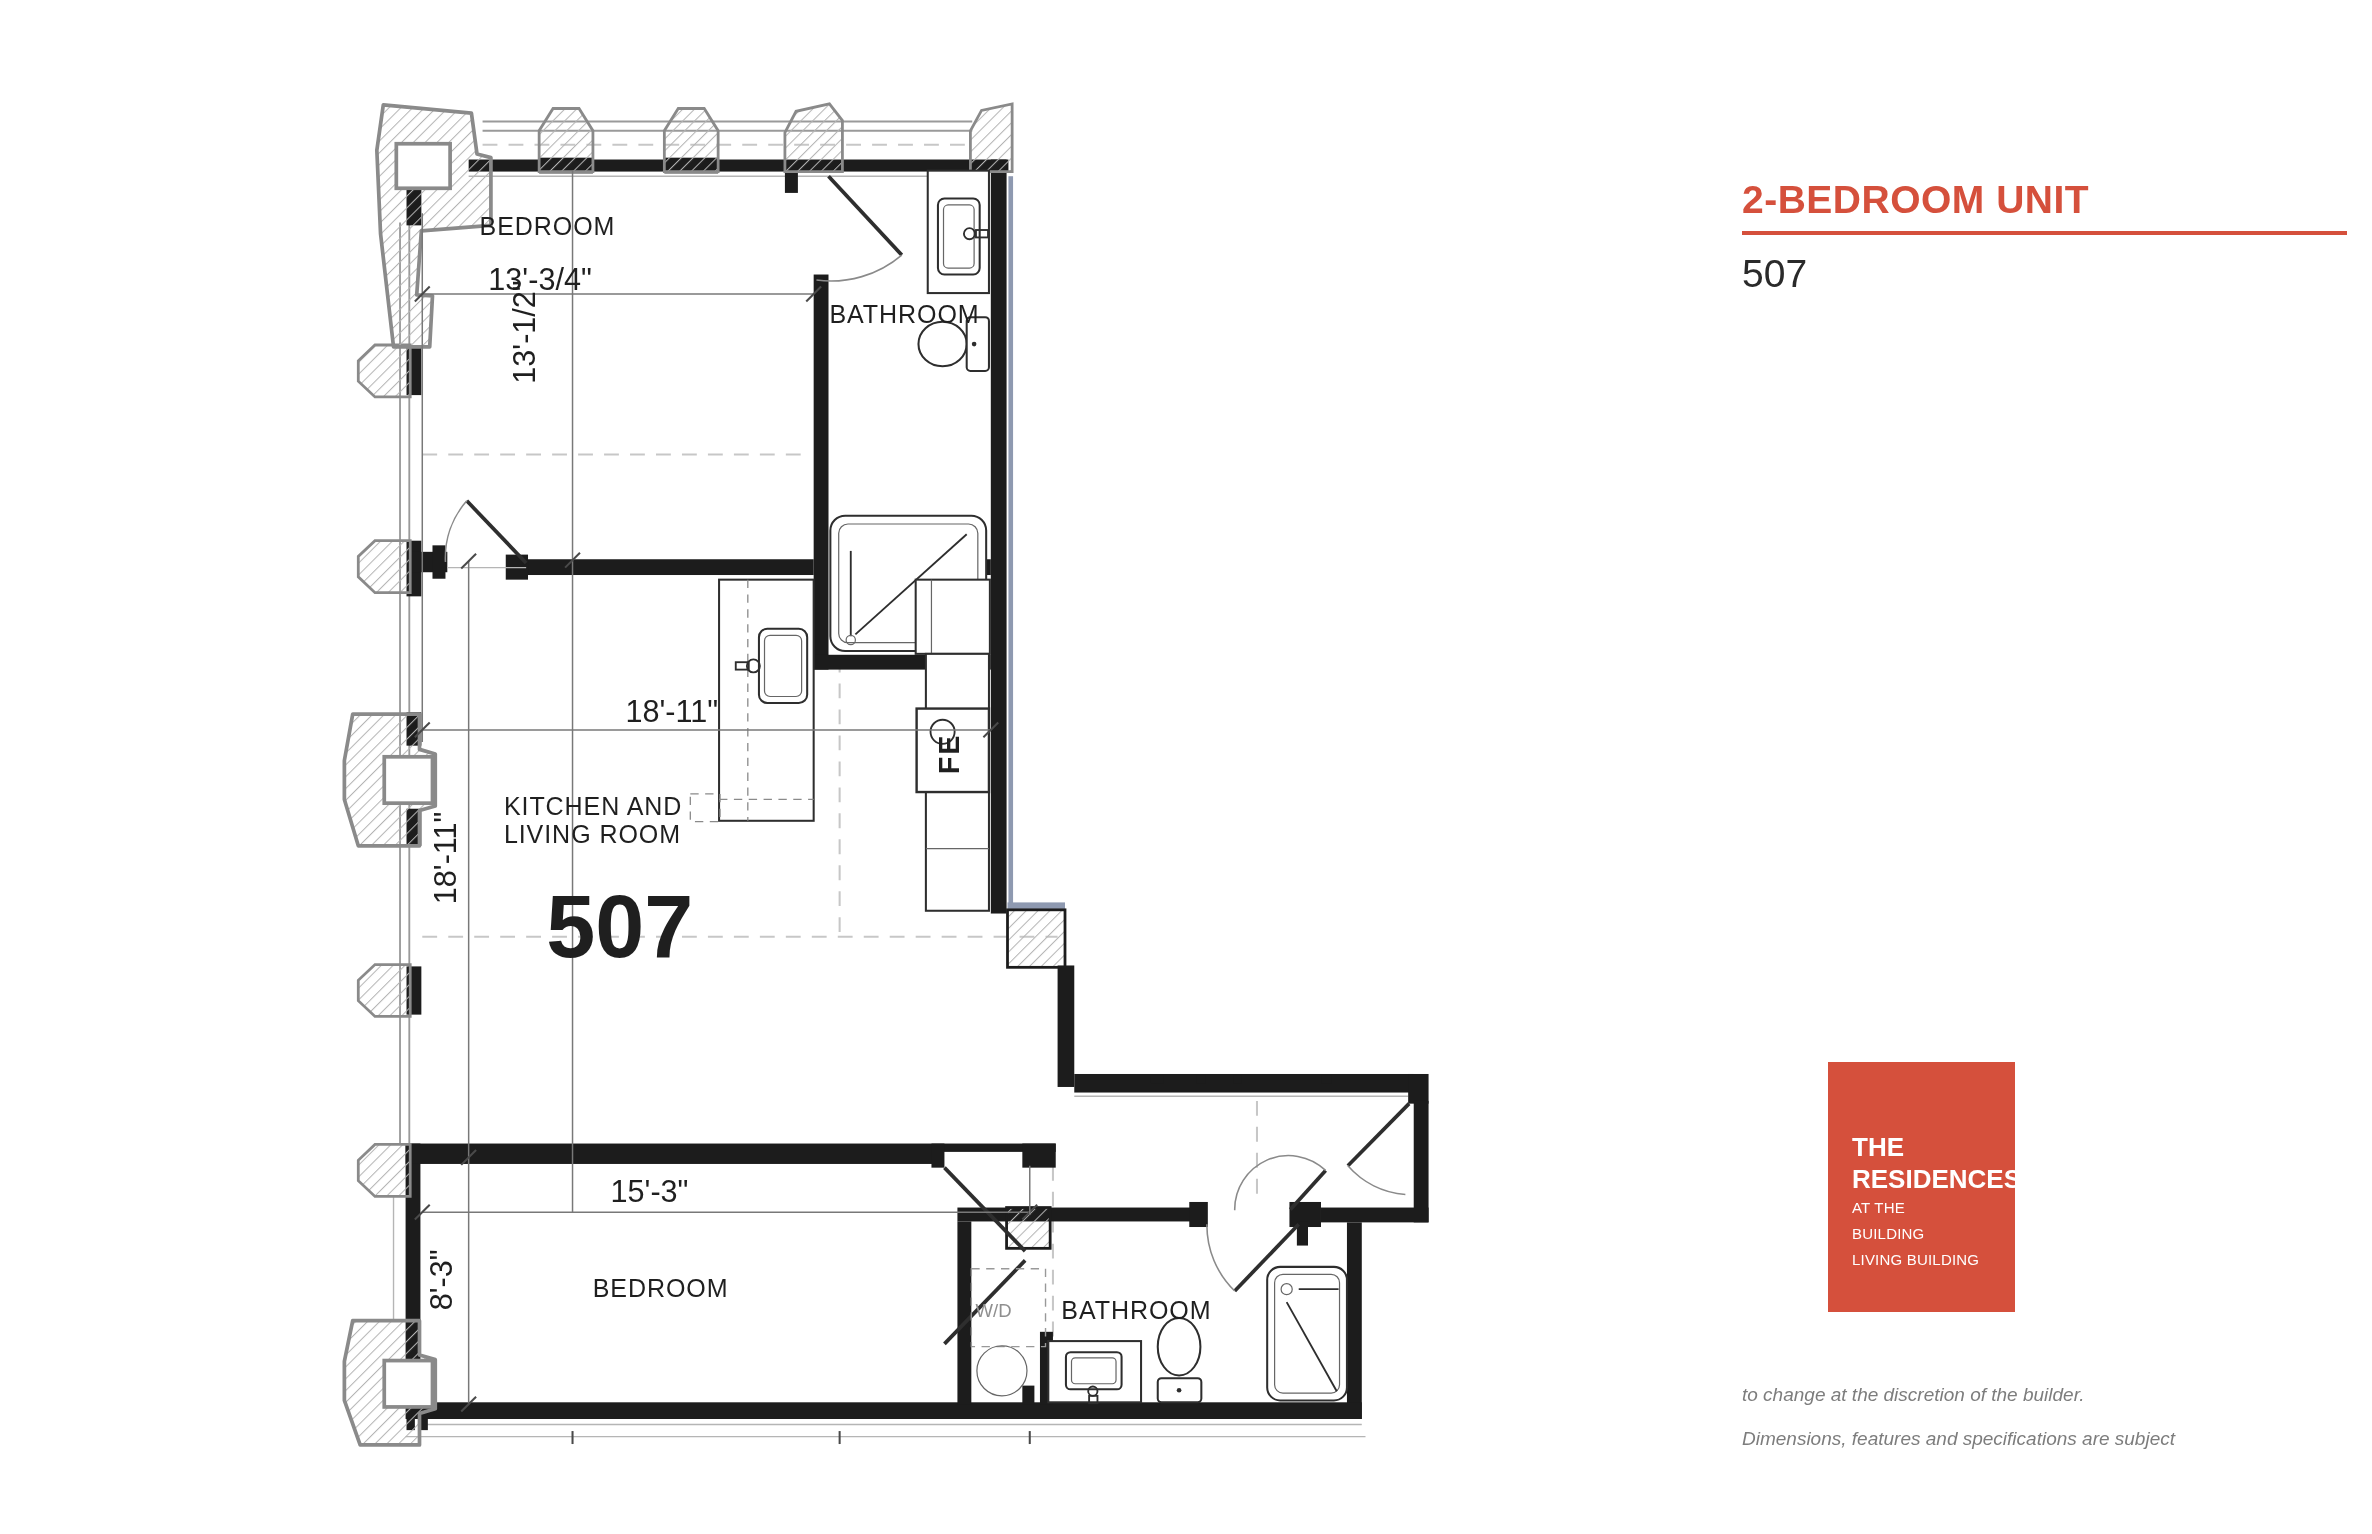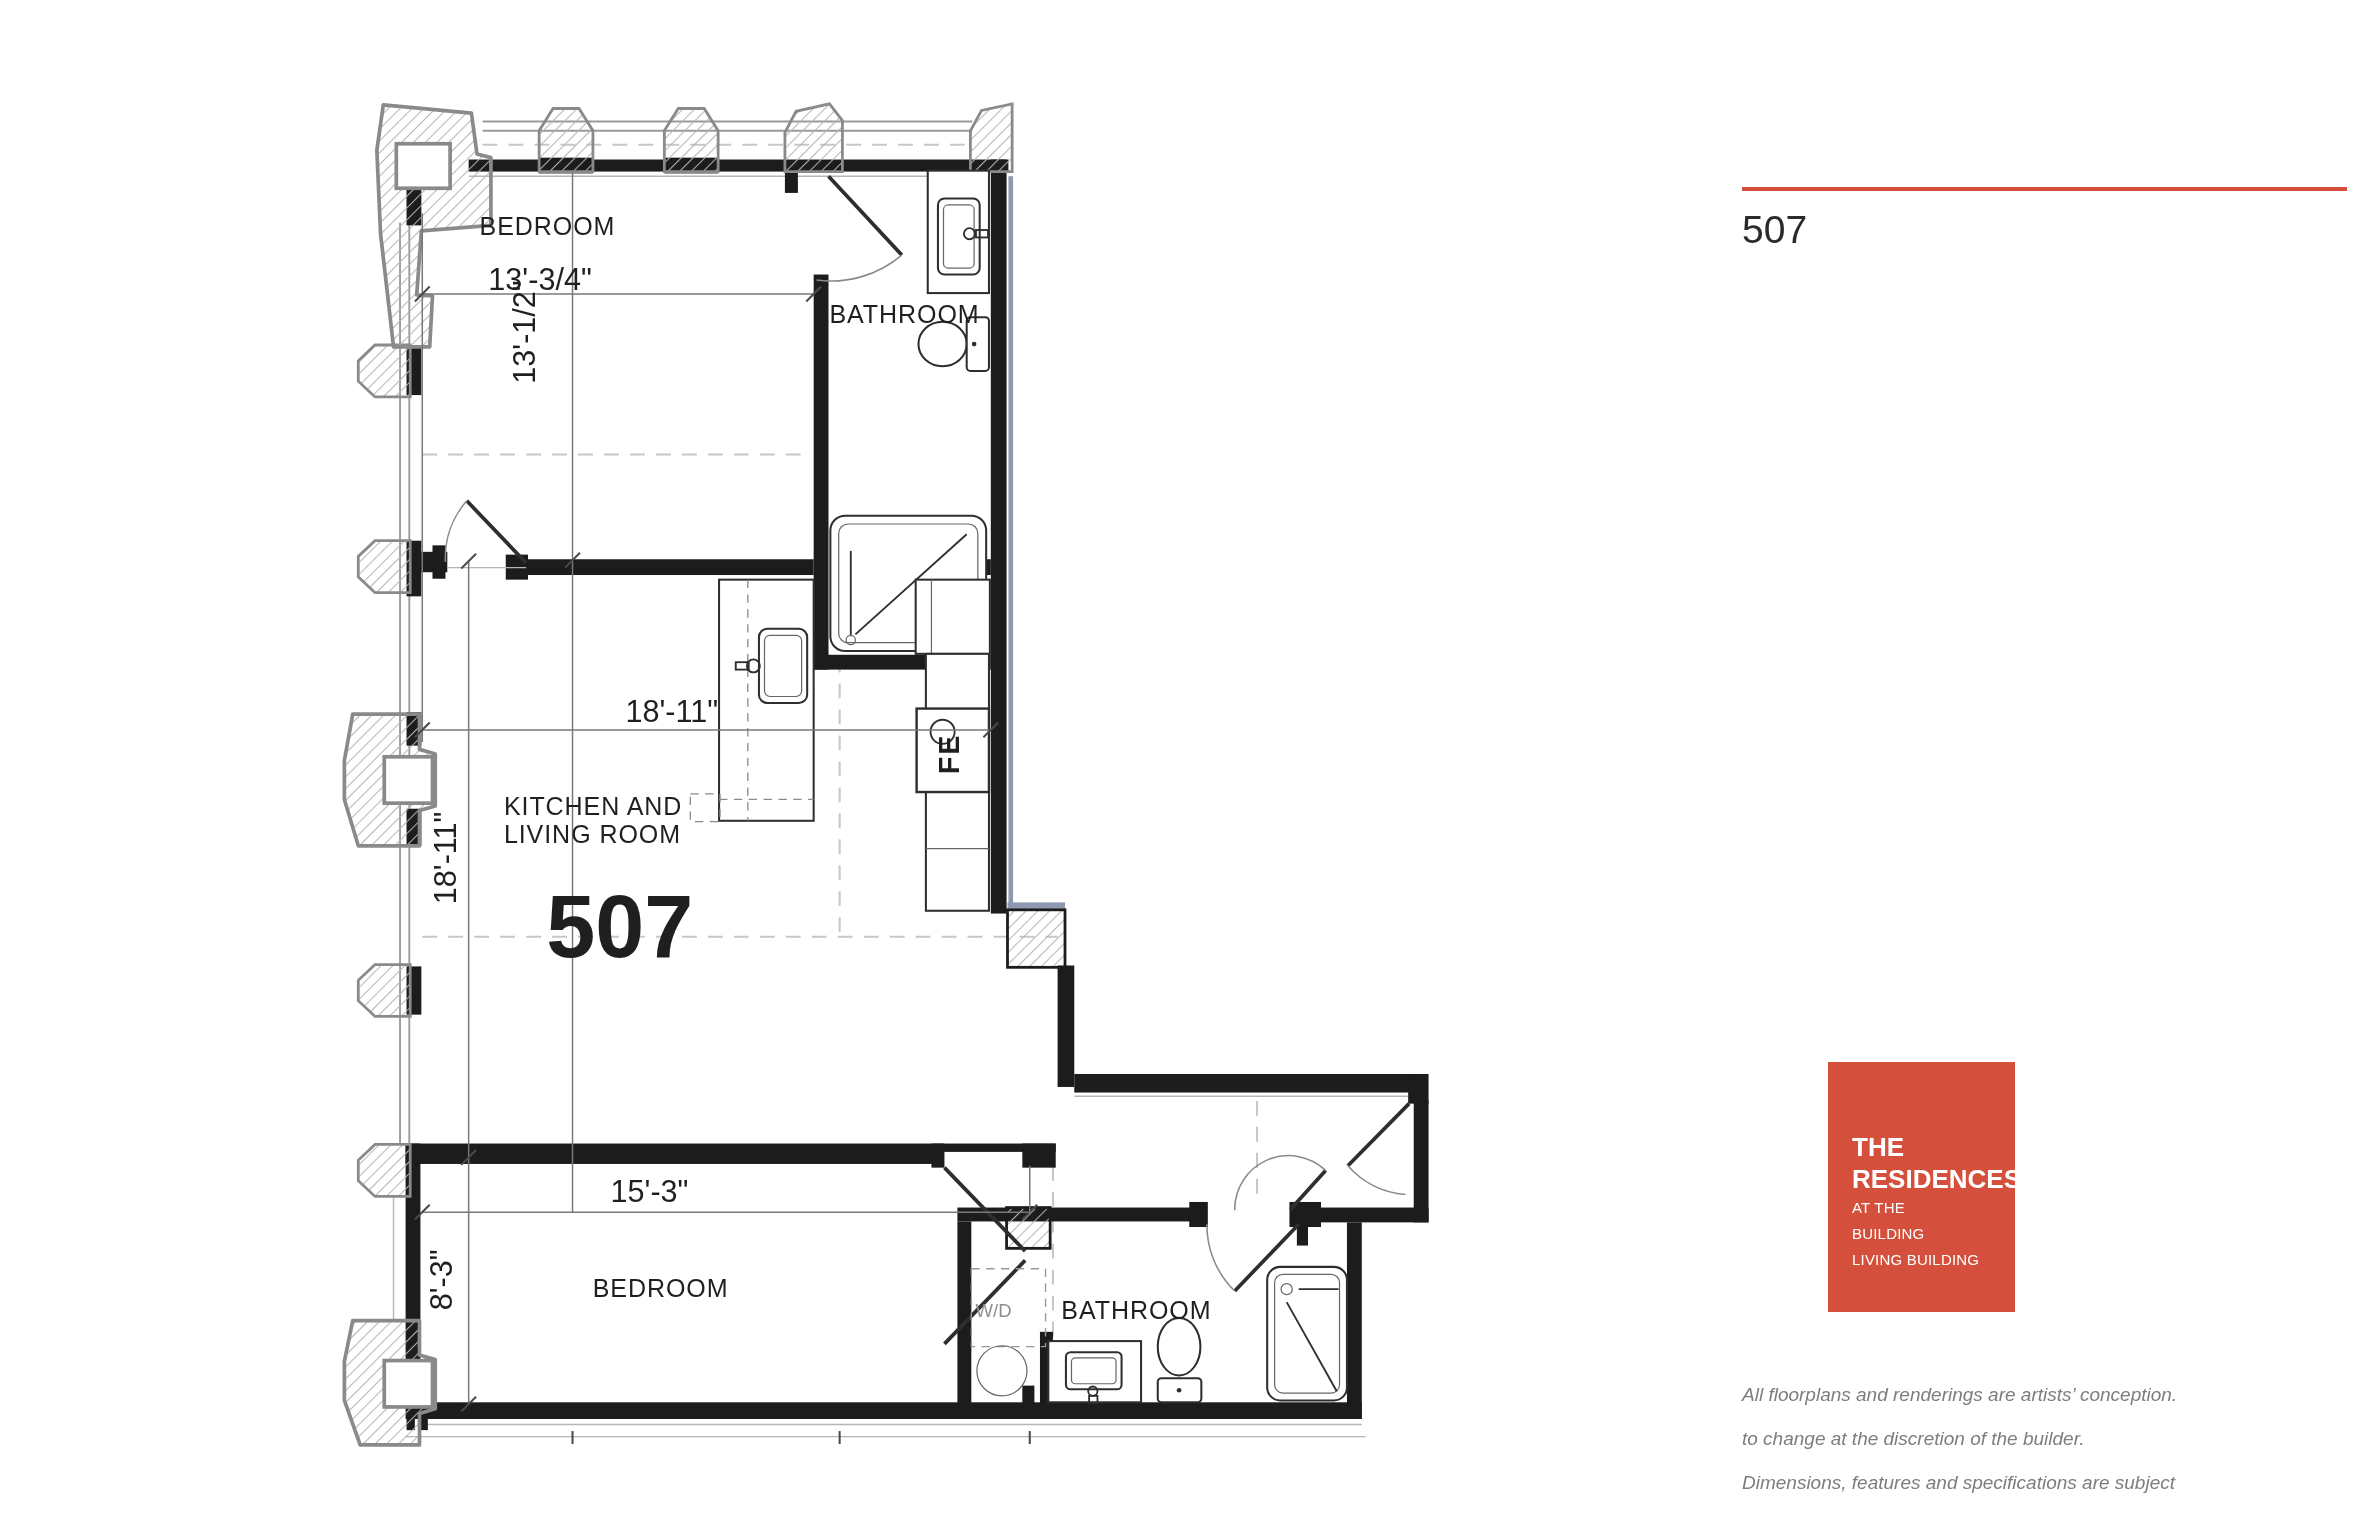--- a/index.html
+++ b/index.html
@@ -271,30 +271,30 @@
     <text class="pl fe" text-anchor="middle" transform="translate(1034,813) rotate(-90)">FE</text>
     <text class="pl d33" x="700" y="1296" text-anchor="middle">15'-3"</text>
     <text class="pl d33" text-anchor="middle" transform="translate(487,1380) rotate(-90)">8'-3"</text>
     <text class="pl r27" x="712" y="1398" text-anchor="middle">BEDROOM</text>
     <text class="pl wdt" x="1071" y="1420" text-anchor="middle">W/D</text>
     <text class="pl r27" x="1225" y="1422" text-anchor="middle">BATHROOM</text>
   </g>
 </svg>
 
 <div class="panel-title">
+  <h1>2-BEDROOM UNIT</h1>
   <div class="rule"></div>
   <div class="unitnum">507</div>
 </div>
 
 <div class="logo">
   <div class="b">THE</div>
   <div class="b">RESIDENCES</div>
   <div class="l">AT THE</div>
   <div class="l">BUILDING</div>
   <div class="l">LIVING BUILDING</div>
 </div>
 
 <div class="disclaimer">
-  <div>All floorplans and renderings are artists’ conception.</div>
   <div>to change at the discretion of the builder.</div>
   <div>Dimensions, features and specifications are subject</div>
 </div>
 
 
 </body></html>

